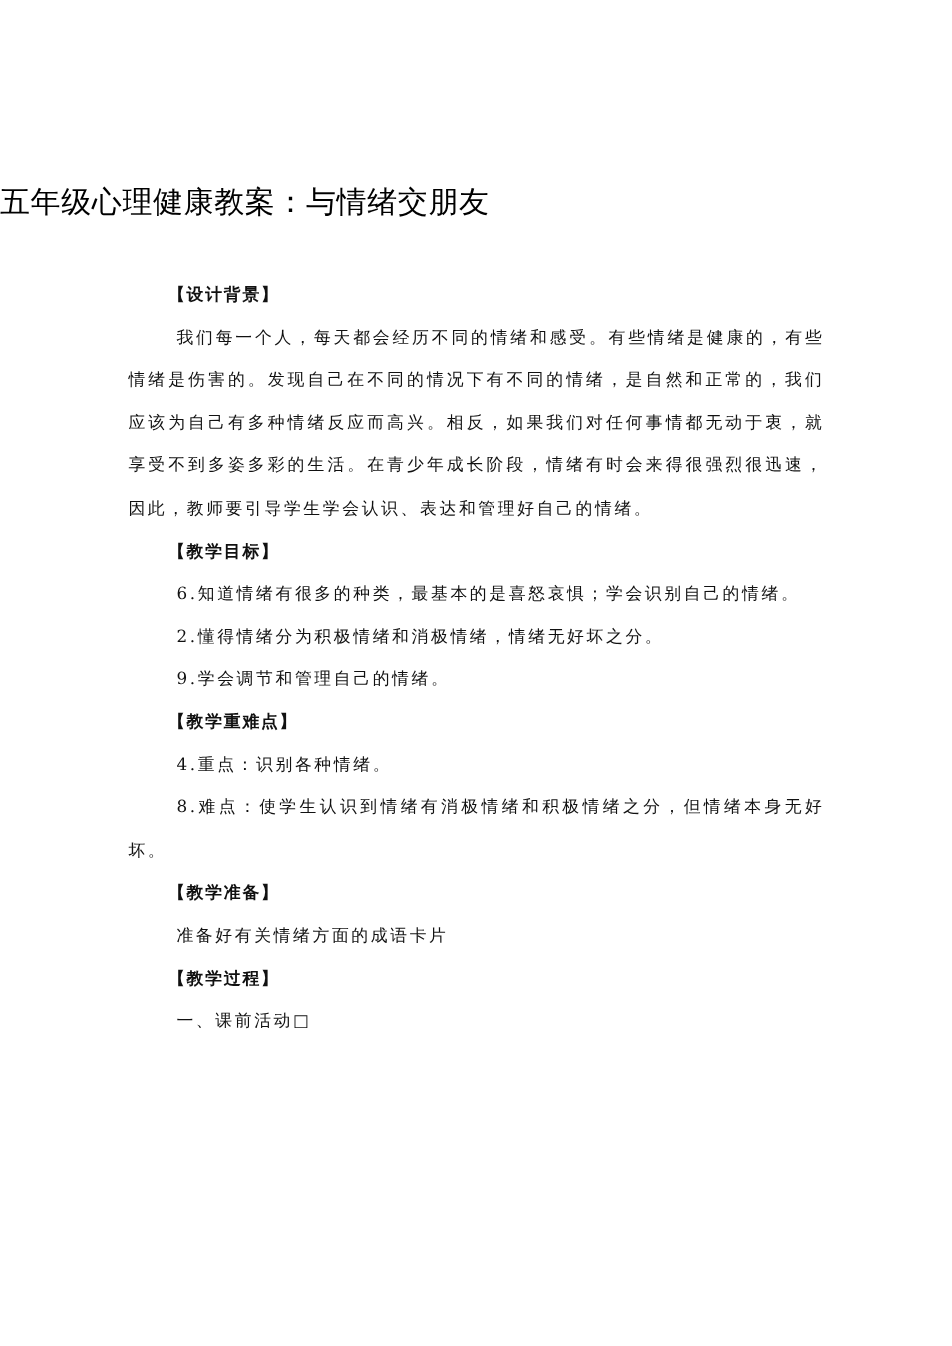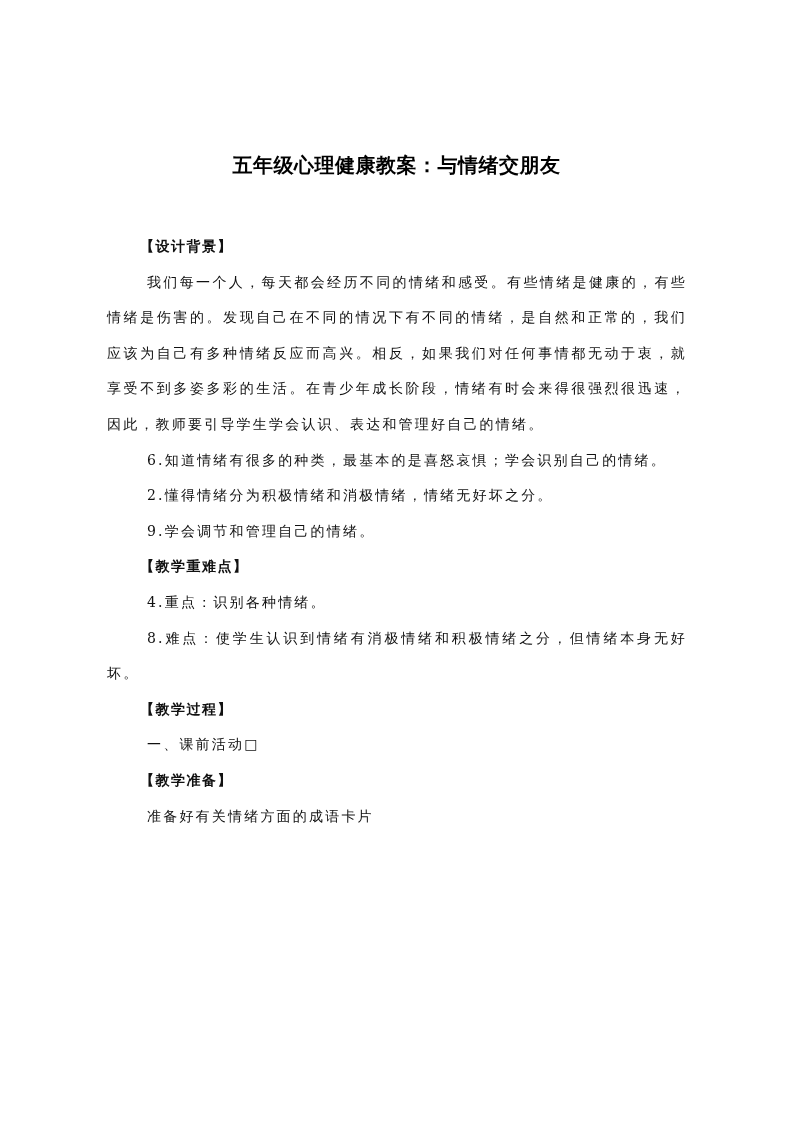--- a/index.html
+++ b/index.html
@@ -19,24 +19,24 @@
       position: absolute;
       left: 0; top: 0;
       width: 793px;
       height: 1122px;
     }
     .title {
       position: absolute;
       top: 152px;
       left: 0;
       width: 793px;
-      text-align: center;
+      text-align: left;
       font-family: "DejaVu Sans", "Liberation Sans", sans-serif;
-      font-weight: bold;
-      font-size: 20px;
+      font-weight: normal;
+      font-size: 25px;
       letter-spacing: 0.5px;
       color: #000;
     }
     .body {
       position: absolute;
       left: 107px;
       top: 229px;
       width: 580px;
       font-size: 14px;
       line-height: 35.6px;
@@ -64,34 +64,35 @@
 <div class="page">
   <div class="title">五年级心理健康教案：与情绪交朋友</div>
 
   <div class="body">
     <section>
       <p class="head">【设计背景】</p>
       <p class="p">我们每一个人，每天都会经历不同的情绪和感受。有些情绪是健康的，有些情绪是伤害的。发现自己在不同的情况下有不同的情绪，是自然和正常的，我们应该为自己有多种情绪反应而高兴。相反，如果我们对任何事情都无动于衷，就享受不到多姿多彩的生活。在青少年成长阶段，情绪有时会来得很强烈很迅速，因此，教师要引导学生学会认识、表达和管理好自己的情绪。</p>
     </section>
 
     <section>
+      <p class="head">【教学目标】</p>
       <p class="p">6.知道情绪有很多的种类，最基本的是喜怒哀惧；学会识别自己的情绪。</p>
       <p class="p">2.懂得情绪分为积极情绪和消极情绪，情绪无好坏之分。</p>
       <p class="p">9.学会调节和管理自己的情绪。</p>
     </section>
 
     <section>
       <p class="head">【教学重难点】</p>
       <p class="p">4.重点：识别各种情绪。</p>
       <p class="p">8.难点：使学生认识到情绪有消极情绪和积极情绪之分，但情绪本身无好坏。</p>
     </section>
 
     <section>
-      <p class="head">【教学过程】</p>
-      <p class="plain">一、课前活动□</p>
+      <p class="head">【教学准备】</p>
+      <p class="plain">准备好有关情绪方面的成语卡片</p>
     </section>
 
     <section>
-      <p class="head">【教学准备】</p>
-      <p class="plain">准备好有关情绪方面的成语卡片</p>
+      <p class="head">【教学过程】</p>
+      <p class="plain">一、课前活动□</p>
     </section>
   </div>
 </div>
 
 </body></html>

